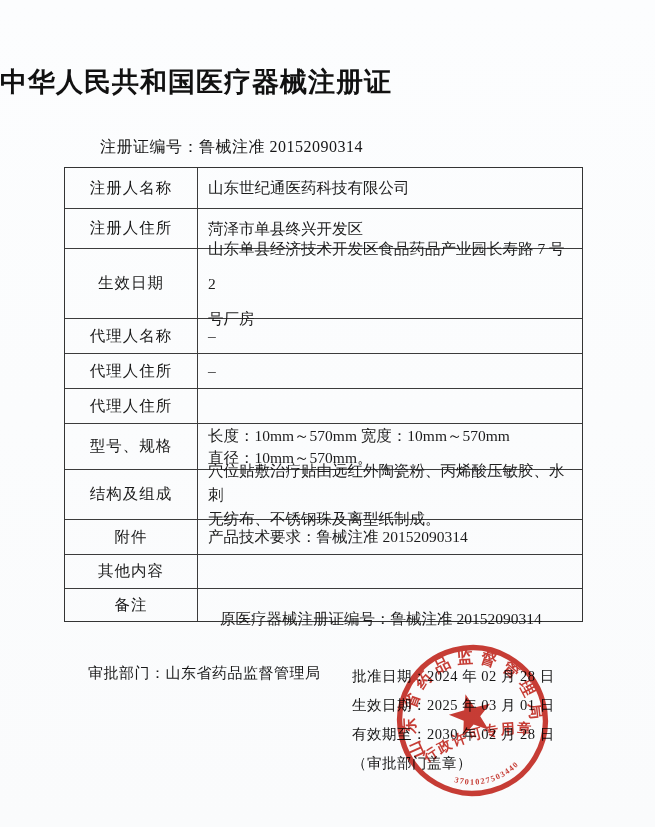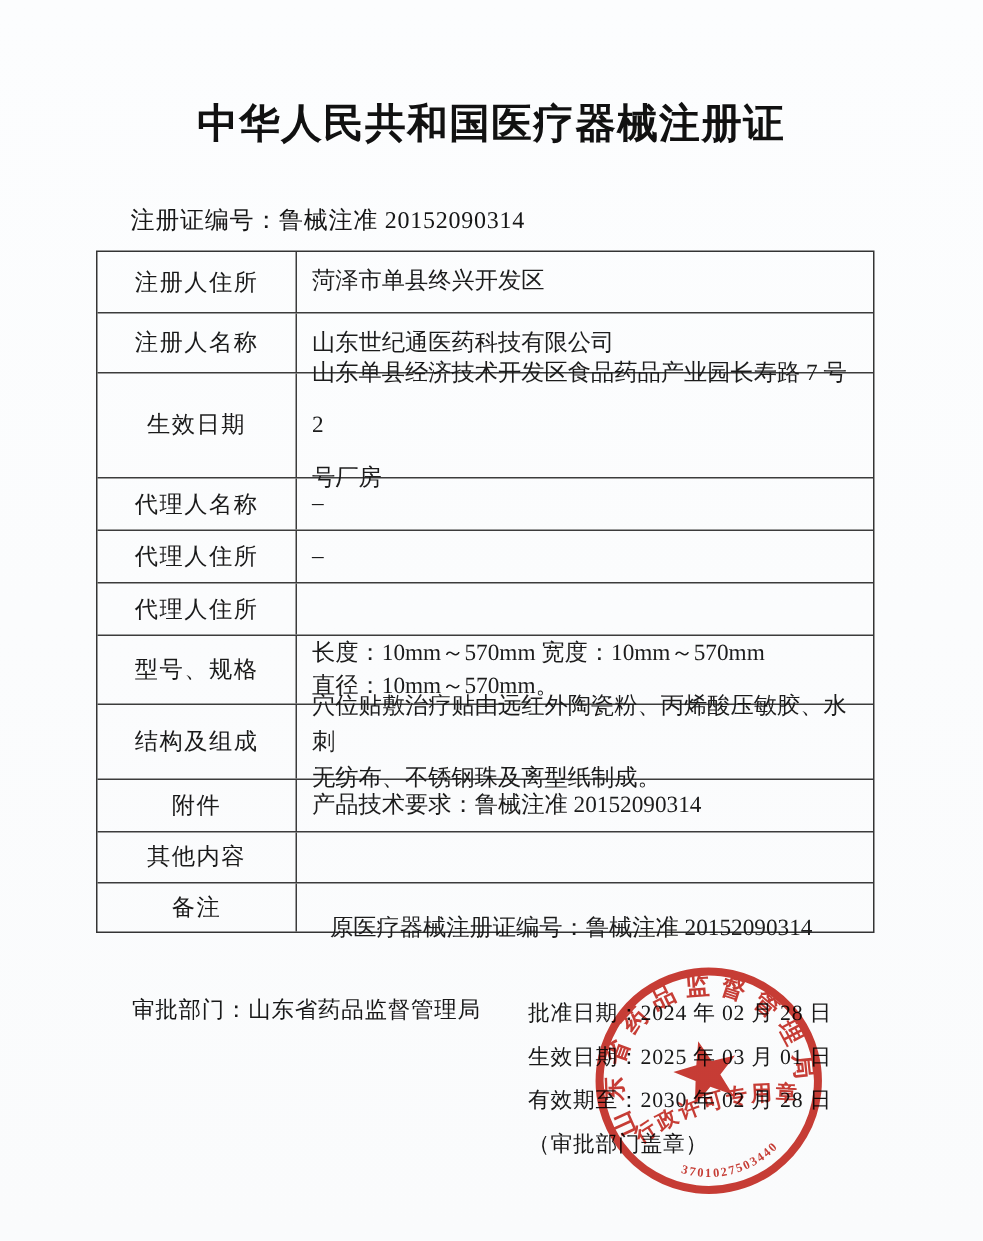--- a/index.html
+++ b/index.html
@@ -8,25 +8,25 @@
     background:#fbfcfd;
     font-family:"Liberation Serif","DejaVu Serif",serif;
     color:#1e1e1e;
     position:relative;
     overflow:hidden;
   }
   .page{position:absolute;inset:0;background:linear-gradient(180deg,#fcfdfe 0%,#fafbfc 100%);}
 
   .title{
     position:absolute;left:0;top:64px;width:100%;
-    text-align:center;font-size:27px;font-weight:700;
+    text-align:left;font-size:27px;font-weight:700;
     letter-spacing:1px;color:#111;
   }
   .cert-no{
-    position:absolute;left:87px;top:137px;
+    position:absolute;left:100px;top:137px;
     font-size:16px;color:#161616;letter-spacing:.5px;
   }
 
   .reg-table{
     position:absolute;left:64px;top:167px;width:519px;
     border:1.6px solid #343434;
     box-sizing:border-box;
     background:transparent;
   }
   .trow{display:flex;border-top:1px solid #3c3c3c;box-sizing:border-box;}
@@ -70,26 +70,26 @@
 <body>
 
 <div class="page">
 
   <div class="title">中华人民共和国医疗器械注册证</div>
 
   <div class="cert-no">注册证编号：鲁械注准 20152090314</div>
 
   <div class="reg-table">
     <div class="trow" style="height:40px">
+      <div class="tlabel">注册人名称</div>
+      <div class="tvalue">山东世纪通医药科技有限公司</div>
+    </div>
+    <div class="trow" style="height:40px">
       <div class="tlabel">注册人住所</div>
       <div class="tvalue">菏泽市单县终兴开发区</div>
-    </div>
-    <div class="trow" style="height:40px">
-      <div class="tlabel">注册人名称</div>
-      <div class="tvalue">山东世纪通医药科技有限公司</div>
     </div>
     <div class="trow" style="height:70px">
       <div class="tlabel">生效日期</div>
       <div class="tvalue tall">山东单县经济技术开发区食品药品产业园长寿路 7 号 2
 号厂房</div>
     </div>
     <div class="trow" style="height:35px">
       <div class="tlabel">代理人名称</div>
       <div class="tvalue">–</div>
     </div>

